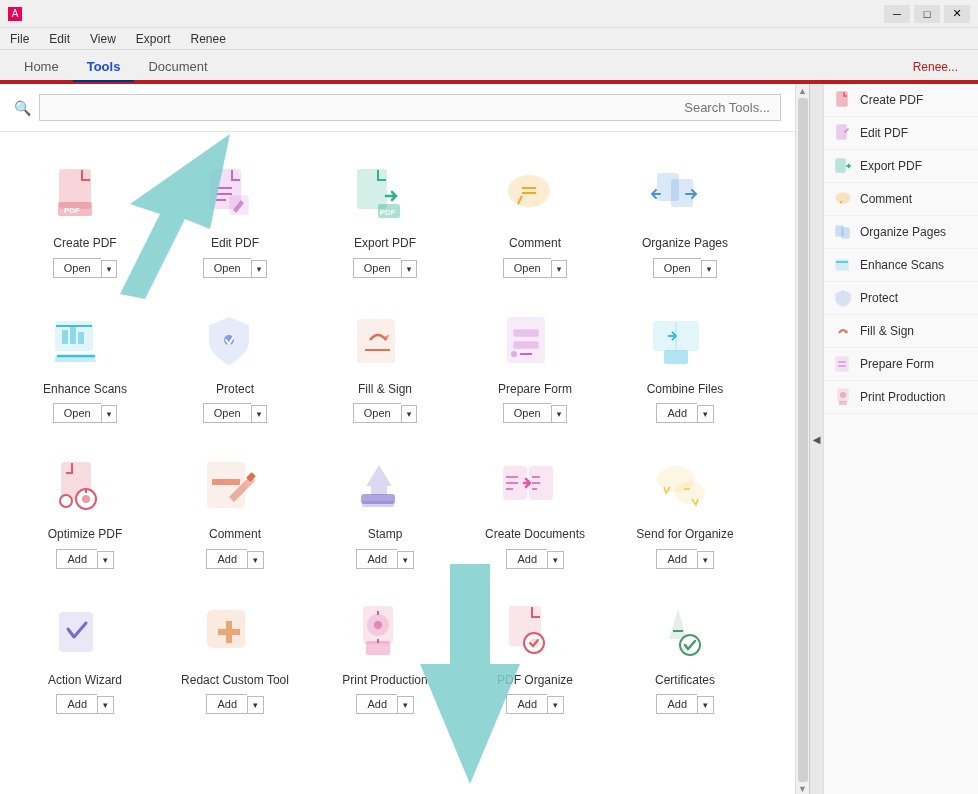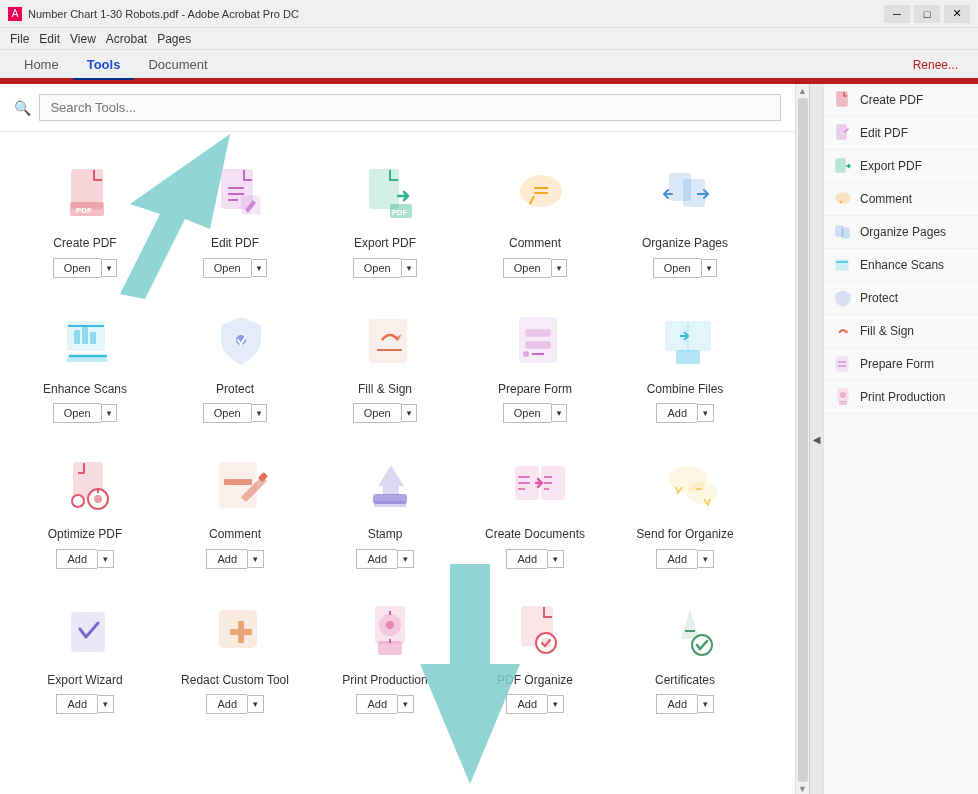--- a/index.html
+++ b/index.html
@@ -21,35 +21,35 @@
     .title-bar-controls { margin-left: auto; display: flex; gap: 4px; }
     .title-bar-btn { width: 26px; height: 18px; background: #e0e0e0; border: none; cursor: pointer; font-size: 11px; display: flex; align-items: center; justify-content: center; }
 
     
     .menu-bar {
       background: #f0f0f0;
       height: 22px;
       display: flex;
       align-items: center;
       padding: 0 6px;
-      gap: 2px;
+      gap: 12px;
       font-size: 12px;
       color: #333;
       border-bottom: 1px solid #ddd;
     }
     .menu-item { cursor: pointer; padding: 0 4px; }
 
     
     .tab-bar {
       background: #f0f0f0;
       height: 34px;
       display: flex;
       align-items: flex-end;
       padding: 0 10px;
-      border-bottom: 6px solid #b91c1c;
+      border-bottom: 4px solid #b91c1c;
     }
     .tab {
       padding: 6px 14px;
       font-size: 13px;
       cursor: pointer;
       color: #555;
       border-bottom: 2px solid transparent;
       margin-bottom: -2px;
     }
     .tab.active {
@@ -91,20 +91,21 @@
       background: #fff;
     }
     .search-bar input {
       width: 100%;
       border: 1px solid #ccc;
       padding: 5px 10px;
       font-size: 13px;
       color: #888;
       outline: none;
       background: #fafafa;
+      text-align: right;
     }
     .search-icon-wrap { color: #888; font-size: 14px; }
 
     
     .tools-grid {
       padding: 16px 20px;
       display: grid;
       grid-template-columns: repeat(5, 140px);
       gap: 8px 10px;
     }
@@ -114,34 +115,34 @@
       display: flex;
       flex-direction: column;
       align-items: center;
       padding: 12px 8px 8px;
     }
     .tool-icon-wrap {
       width: 70px;
       height: 70px;
       display: flex;
       align-items: center;
-      justify-content: flex-end;
+      justify-content: flex-start;
       margin-bottom: 6px;
     }
     .tool-icon-wrap svg { width: 58px; height: 58px; }
     .tool-name {
       font-size: 12px;
       color: #333;
       text-align: center;
       margin-bottom: 6px;
       line-height: 1.3;
     }
     .tool-btn-group {
       display: flex;
-      align-items: center;
+      align-items: flex-end;
       gap: 0;
     }
     .tool-btn {
       background: #fff;
       border: 1px solid #bbb;
       padding: 3px 10px;
       font-size: 11px;
       cursor: pointer;
       color: #333;
       border-right: none;
@@ -173,34 +174,33 @@
       color: #333;
       border-bottom: 1px solid #efefef;
     }
     .rp-icon { width: 18px; height: 18px; display: flex; align-items: center; justify-content: center; font-size: 13px; }
   </style>
 </head>
 <body>
 
 <div class="title-bar">
   <span class="title-bar-icon">A</span>
-  <span>Number Chart 1-30 Robots.pdf - Adobe Acrobat Pro DC</span>
   <div class="title-bar-controls">
     <button class="title-bar-btn">─</button>
     <button class="title-bar-btn">□</button>
     <button class="title-bar-btn">✕</button>
   </div>
 </div>
 
 <div class="menu-bar">
   <span class="menu-item">File</span>
   <span class="menu-item">Edit</span>
   <span class="menu-item">View</span>
-  <span class="menu-item">Acrobat</span>
-  <span class="menu-item">Pages</span>
+  <span class="menu-item">Export</span>
+  <span class="menu-item">Renee</span>
 </div>
 
 <div class="tab-bar">
   <span class="tab">Home</span>
   <span class="tab active">Tools</span>
   <span class="tab">Document</span>
   <div class="tab-right">
     <span>Renee...</span>
   </div>
 </div>
@@ -450,21 +450,21 @@
       <button class="tool-btn-arrow">▾</button>
     </div>
   </div>
         <div class="tool-card">
     <div class="tool-icon-wrap">
       <svg viewBox="0 0 58 58" fill="none">
               <rect x="10" y="10" width="32" height="38" rx="3" fill="#7b68cc" opacity="0.15" stroke="#7b68cc" stroke-width="2"></rect>
               <path d="M18 26 L24 34 L36 20" stroke="#7b68cc" stroke-width="3" fill="none" stroke-linecap="round" stroke-linejoin="round"></path>
             </svg>
     </div>
-    <div class="tool-name">Export Wizard</div>
+    <div class="tool-name">Action Wizard</div>
     <div class="tool-btn-group">
       <button class="tool-btn">Add</button>
       <button class="tool-btn-arrow">▾</button>
     </div>
   </div>
         <div class="tool-card">
     <div class="tool-icon-wrap">
       <svg viewBox="0 0 58 58" fill="none">
               <rect x="8" y="8" width="36" height="36" rx="4" fill="#e07a30" opacity="0.15" stroke="#e07a30" stroke-width="2"></rect>
               <path d="M26 18 L32 18 L32 26 L40 26 L40 32 L32 32 L32 40 L26 40 L26 32 L18 32 L18 26 L26 26 Z" fill="#e07a30" opacity="0.6"></path>

